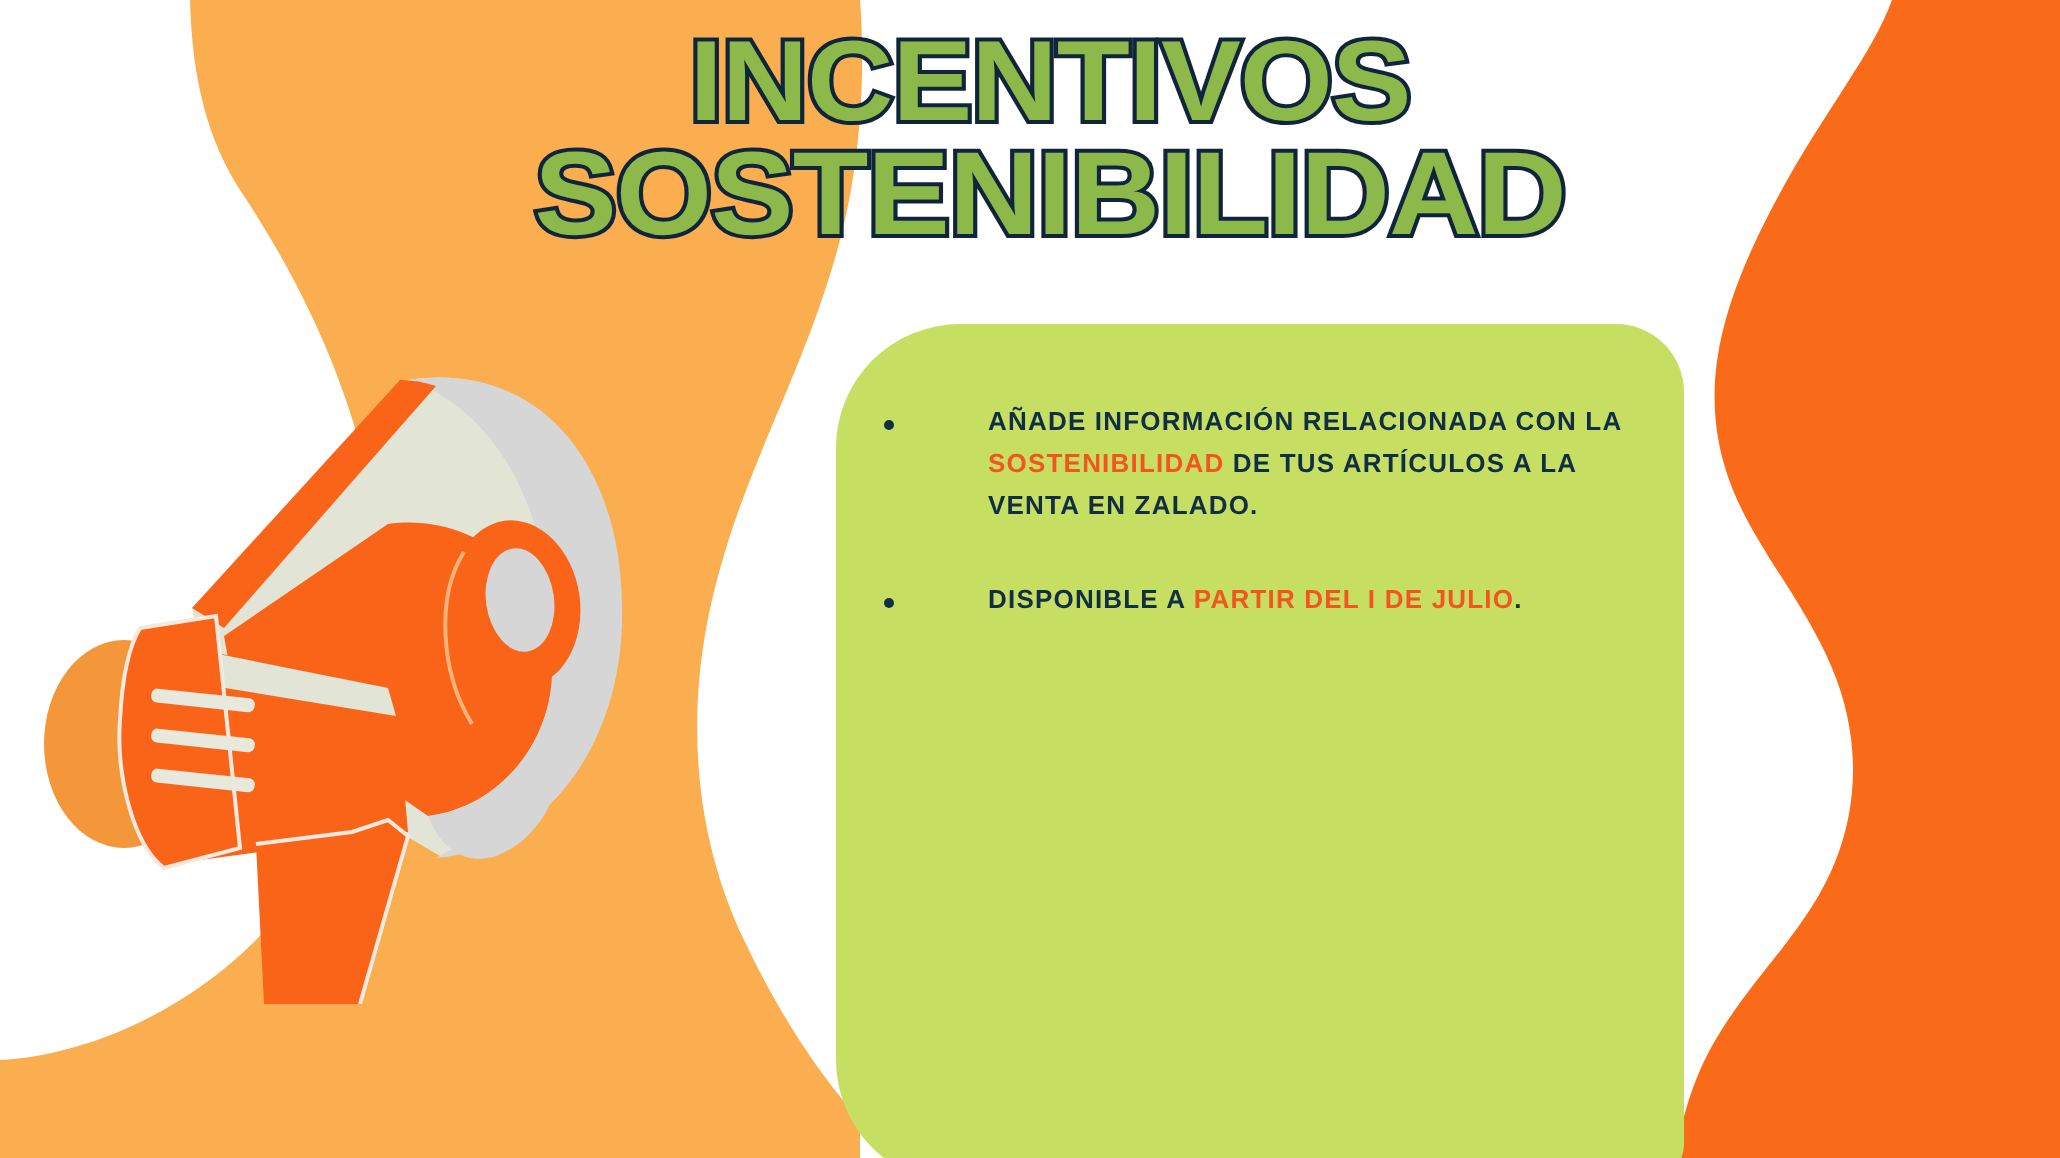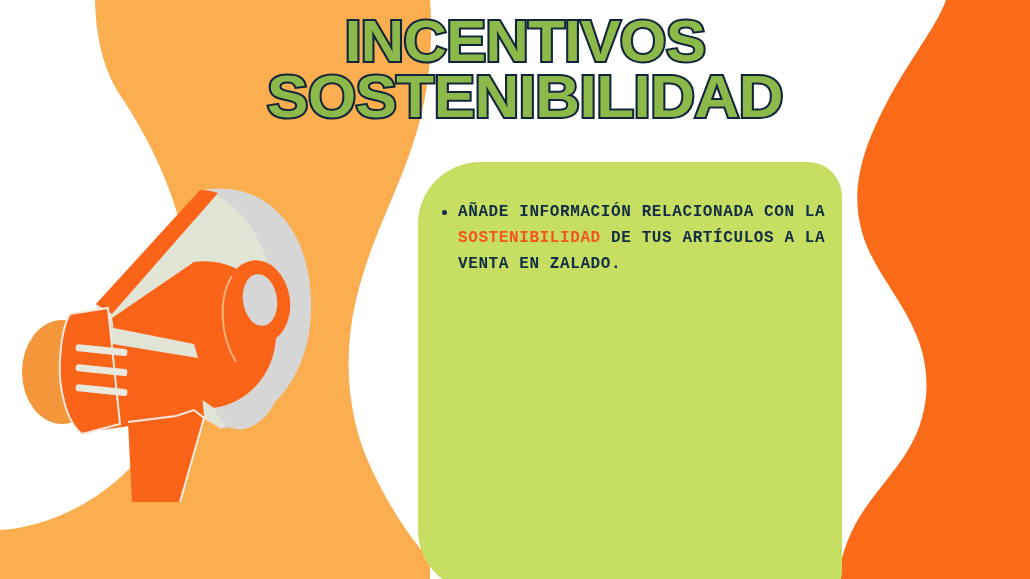--- a/index.html
+++ b/index.html
@@ -72,27 +72,28 @@
   }
   .bullet-dot {
     flex:0 0 auto;
     width:5px; height:5px;
     border-radius:50%;
     background:#122E44;
     margin-top:10px;
     margin-right:11px;
   }
   .bullet-text {
-    font-family:Liberation Mono, monospace;
+    font-family:Liberation Sans, sans-serif;
     font-weight:bold;
-    font-size:16px;
+    font-size:13px;
     line-height:1.62;
     letter-spacing:0.6px;
     color:#122E44;
     text-transform:uppercase;
+    margin-left:36px;
   }
   .hl { color:#F4551F; }
 
   
   #megaphone {
     position:absolute;
     left:8px;
     top:172px;
     width:340px;
     height:330px;
@@ -175,15 +176,19 @@
     <path fill="none" stroke="#F7E9DE" stroke-width="2" d="M120,250 L168,244 L186,238 L196,246 L172,330"></path>
   </svg>
 
   <div id="green-card"></div>
 
   <div id="bullet-list">
     <div class="bullet-item">
       <span class="bullet-dot"></span>
       <span class="bullet-text"><span>AÑADE INFORMACIÓN RELACIONADA CON LA </span><span class="hl">SOSTENIBILIDAD</span><span> DE TUS ARTÍCULOS A LA VENTA EN ZALADO.</span></span>
     </div>
+    <div class="bullet-item">
+      <span class="bullet-dot"></span>
+      <span class="bullet-text"><span>DISPONIBLE A </span><span class="hl">PARTIR DEL I DE JULIO</span><span>.</span></span>
+    </div>
   </div>
 
 </div>
 
 </body></html>

